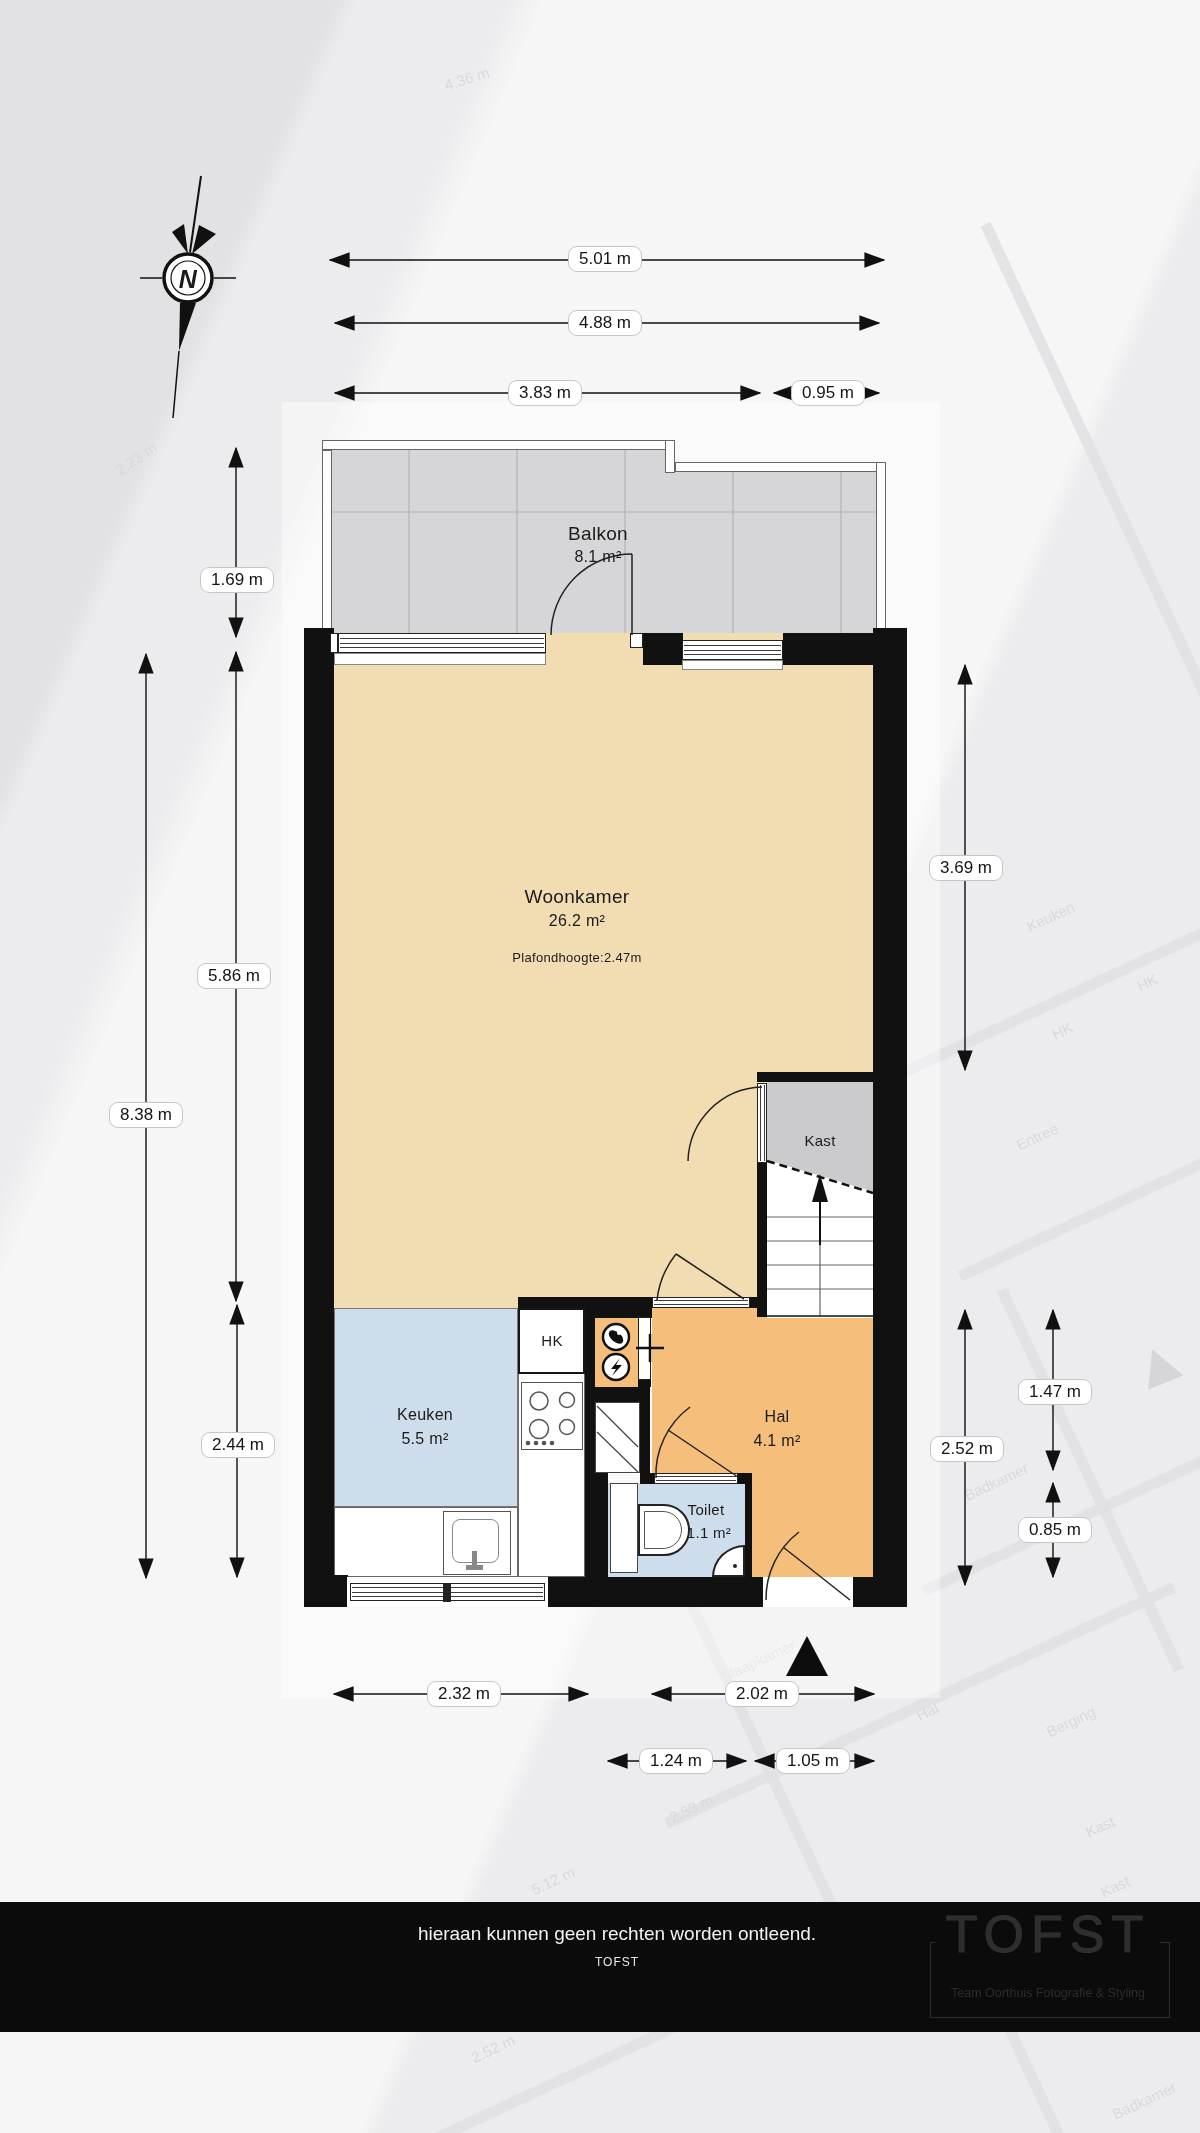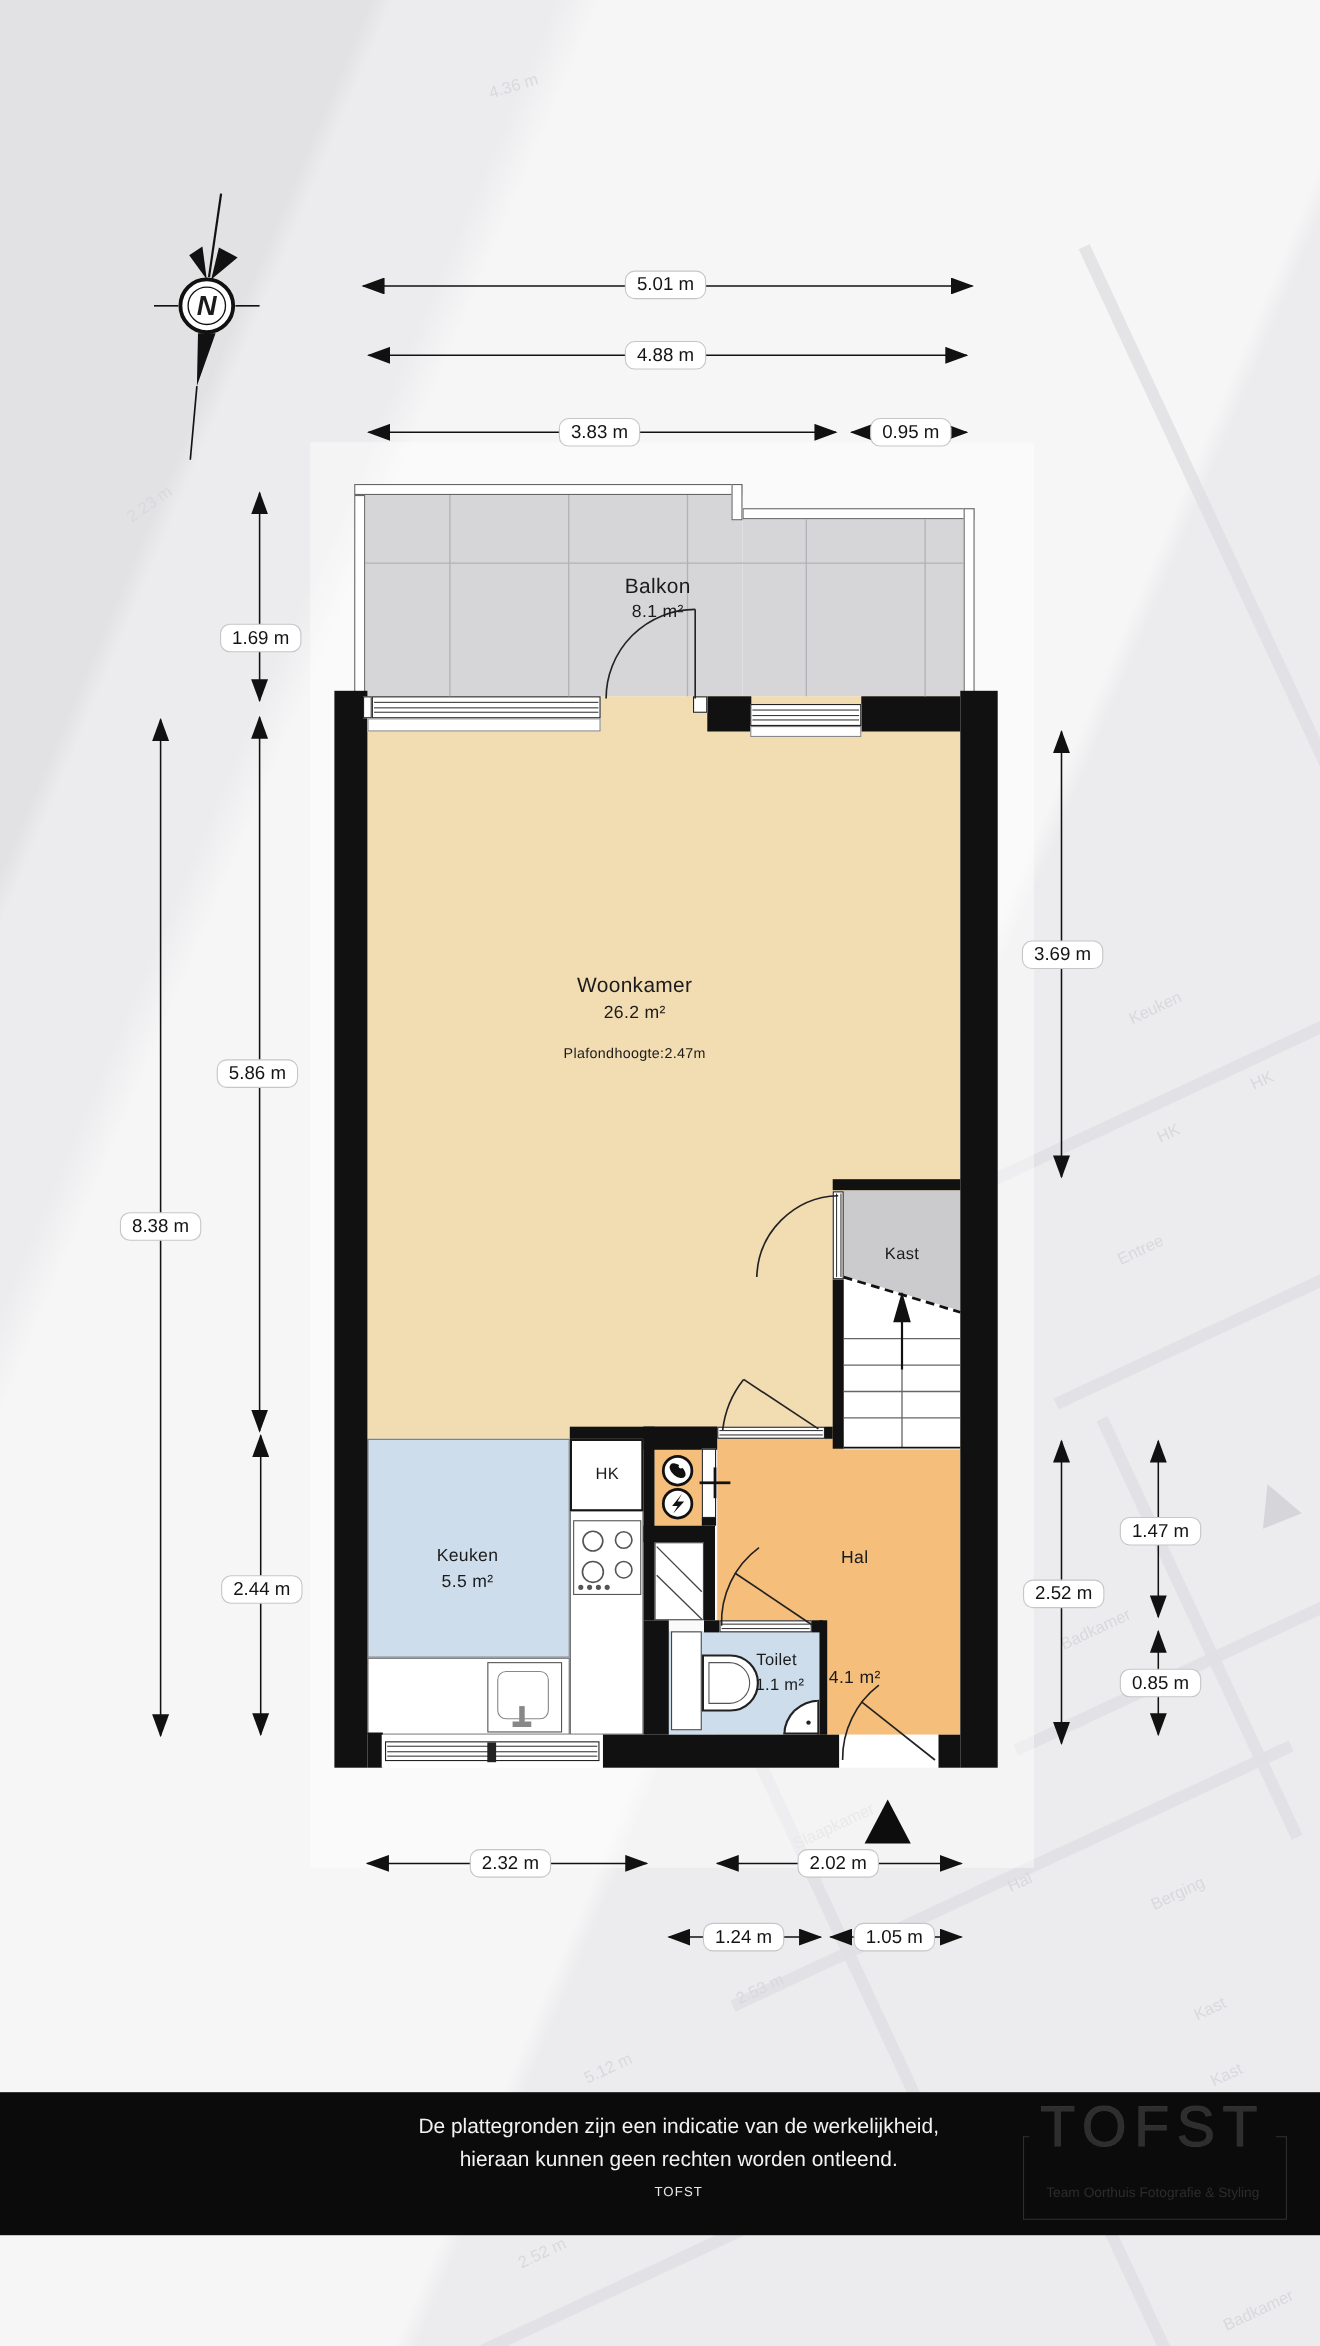--- a/index.html
+++ b/index.html
@@ -298,21 +298,21 @@
 <div class="label rarea" style="left:577px;top:921px;">26.2 m²</div>
 <div class="label ceil" style="left:577px;top:957px;">Plafondhoogte:2.47m</div>
 
 <div class="label rsmall" style="left:820px;top:1140px;">Kast</div>
 <div class="label rsmall" style="left:552px;top:1340px;">HK</div>
 
 <div class="label rarea" style="left:425px;top:1415px;">Keuken</div>
 <div class="label rarea" style="left:425px;top:1439px;">5.5 m²</div>
 
 <div class="label rarea" style="left:777px;top:1417px;">Hal</div>
-<div class="label rarea" style="left:777px;top:1526px;">4.1 m²</div>
+<div class="label rarea" style="left:777px;top:1441px;">4.1 m²</div>
 
 <div class="label rsmall" style="left:706px;top:1509px;">Toilet</div>
 <div class="label rsmall" style="left:709px;top:1532px;">1.1 m²</div>
 
 <div class="dimlabel" style="left:605px;top:259px;">5.01 m</div>
 <div class="dimlabel" style="left:605px;top:323px;">4.88 m</div>
 <div class="dimlabel" style="left:545px;top:393px;">3.83 m</div>
 <div class="dimlabel" style="left:828px;top:393px;">0.95 m</div>
 <div class="dimlabel" style="left:237px;top:544px;margin-top:36px;">1.69 m</div>
 <div class="dimlabel" style="left:234px;top:976px;">5.86 m</div>
@@ -322,20 +322,19 @@
 <div class="dimlabel" style="left:967px;top:1449px;">2.52 m</div>
 <div class="dimlabel" style="left:1055px;top:1392px;">1.47 m</div>
 <div class="dimlabel" style="left:1055px;top:1530px;">0.85 m</div>
 <div class="dimlabel" style="left:464px;top:1694px;">2.32 m</div>
 <div class="dimlabel" style="left:762px;top:1694px;">2.02 m</div>
 <div class="dimlabel" style="left:676px;top:1761px;">1.24 m</div>
 <div class="dimlabel" style="left:813px;top:1761px;">1.05 m</div>
 
 <div id="footer">
   <div id="footer-text">
-    <div class="dl">De plattegronden zijn een indicatie van de werkelijkheid,</div>
     <div class="dl">hieraan kunnen geen rechten worden ontleend.</div>
     <div class="brand">TOFST</div>
   </div>
   <div id="logo-frame"></div>
   <div id="logo-title">TOFST</div>
   <div id="logo-sub">Team Oorthuis Fotografie &amp; Styling</div>
 </div>
 
 </body></html>

